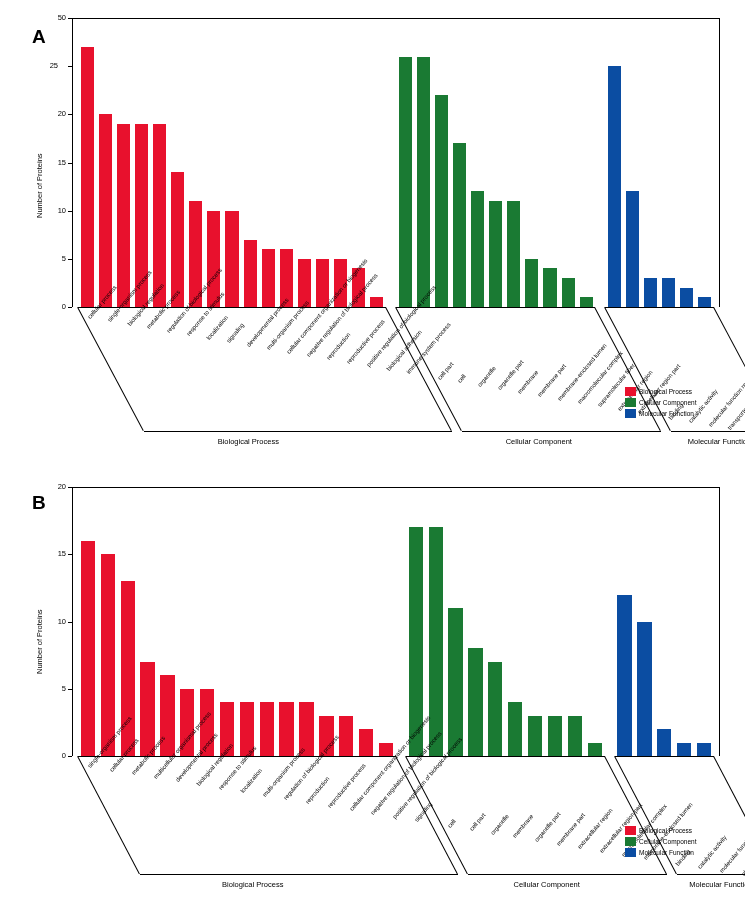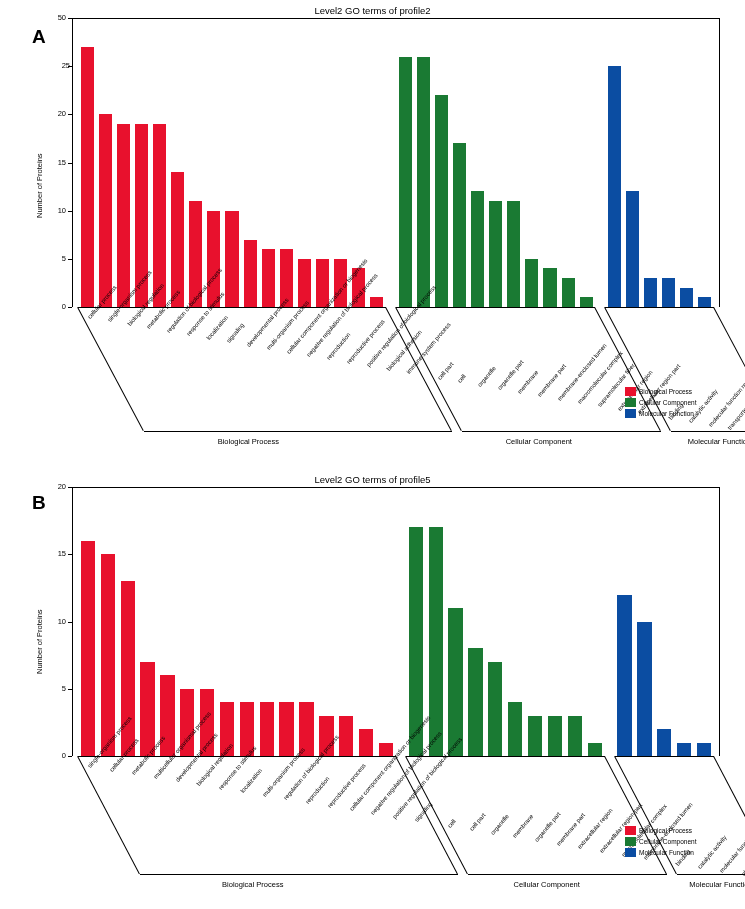--- a/index.html
+++ b/index.html
@@ -117,37 +117,36 @@
     height: 1px;
   }
 </style>
 </head>
 <body>
 
 <div class="page">
 
   <div class="panel" id="panelA">
     <div class="panel-letter" style="left:32px; top:26px;">A</div>
-    <div class="chart-title" style="top:5px; left:0;">Level2 GO terms of profile2</div>
     <div class="ylabel" style="left:35px; top:218px;">Number of Proteins</div>
 
     <div class="plot" id="plotA" style="left:72px; top:18px; width:648px; height:289px;"></div>
 
     <div id="ticksA">
         <div class="ytick" style="left: 44px; top: 302px;">0</div>
         <div class="ytick-mark" style="left: 68px; top: 307px;"></div>
         <div class="ytick" style="left: 44px; top: 253.833px;">5</div>
         <div class="ytick-mark" style="left: 68px; top: 258.833px;"></div>
         <div class="ytick" style="left: 44px; top: 205.667px;">10</div>
         <div class="ytick-mark" style="left: 68px; top: 210.667px;"></div>
         <div class="ytick" style="left: 44px; top: 157.5px;">15</div>
         <div class="ytick-mark" style="left: 68px; top: 162.5px;"></div>
         <div class="ytick" style="left: 44px; top: 109.333px;">20</div>
         <div class="ytick-mark" style="left: 68px; top: 114.333px;"></div>
-        <div class="ytick" style="left: 48px; top: 61.1667px;">25</div>
+        <div class="ytick" style="left: 36px; top: 61.1667px;">25</div>
         <div class="ytick-mark" style="left: 68px; top: 66.1667px;"></div>
         <div class="ytick" style="left: 44px; top: 13px;">50</div>
         <div class="ytick-mark" style="left: 68px; top: 18px;"></div>
       </div>
     <div id="barsA">
         <div class="bar" title="cellular process: 27" style="left: 80.5365px; top: 46.9px; width: 13.0447px; height: 260.1px; background: rgb(232, 17, 45);"></div>
         <div class="bar" title="single-organism process: 20" style="left: 98.6541px; top: 114.333px; width: 13.0447px; height: 192.667px; background: rgb(232, 17, 45);"></div>
         <div class="bar" title="biological regulation: 19" style="left: 116.772px; top: 123.967px; width: 13.0447px; height: 183.033px; background: rgb(232, 17, 45);"></div>
         <div class="bar" title="metabolic process: 19" style="left: 134.889px; top: 123.967px; width: 13.0447px; height: 183.033px; background: rgb(232, 17, 45);"></div>
         <div class="bar" title="regulation of biological process: 19" style="left: 153.007px; top: 123.967px; width: 13.0447px; height: 183.033px; background: rgb(232, 17, 45);"></div>
@@ -241,21 +240,20 @@
       <div class="skewline" style="left: 396px; top: 307px; width: 140.471px; transform: rotate(61.9755deg); transform-origin: 0px 0px;"></div>
       <div class="skewline" style="left: 595.294px; top: 307px; width: 140.471px; transform: rotate(61.9755deg); transform-origin: 0px 0px;"></div>
       <div class="baseline" style="left: 671.294px; top: 431px; width: 108.706px;"></div>
       <div class="baseline" style="left: 605.294px; top: 307px; width: 108.706px;"></div>
       <div class="skewline" style="left: 605.294px; top: 307px; width: 140.471px; transform: rotate(61.9755deg); transform-origin: 0px 0px;"></div>
       <div class="skewline" style="left: 714px; top: 307px; width: 140.471px; transform: rotate(61.9755deg); transform-origin: 0px 0px;"></div>
     </div>
 
   <div class="panel" id="panelB">
     <div class="panel-letter" style="left:32px; top:18px;">B</div>
-    <div class="chart-title" style="top:0px; left:0;">Level2 GO terms of profile5</div>
     <div class="ylabel" style="left:35px; top:200px;">Number of Proteins</div>
 
     <div class="plot" id="plotB" style="left:72px; top:13px; width:648px; height:269px;"></div>
 
     <div id="ticksB">
         <div class="ytick" style="left: 44px; top: 277px;">0</div>
         <div class="ytick-mark" style="left: 68px; top: 282px;"></div>
         <div class="ytick" style="left: 44px; top: 209.75px;">5</div>
         <div class="ytick-mark" style="left: 68px; top: 214.75px;"></div>
         <div class="ytick" style="left: 44px; top: 142.5px;">10</div>

